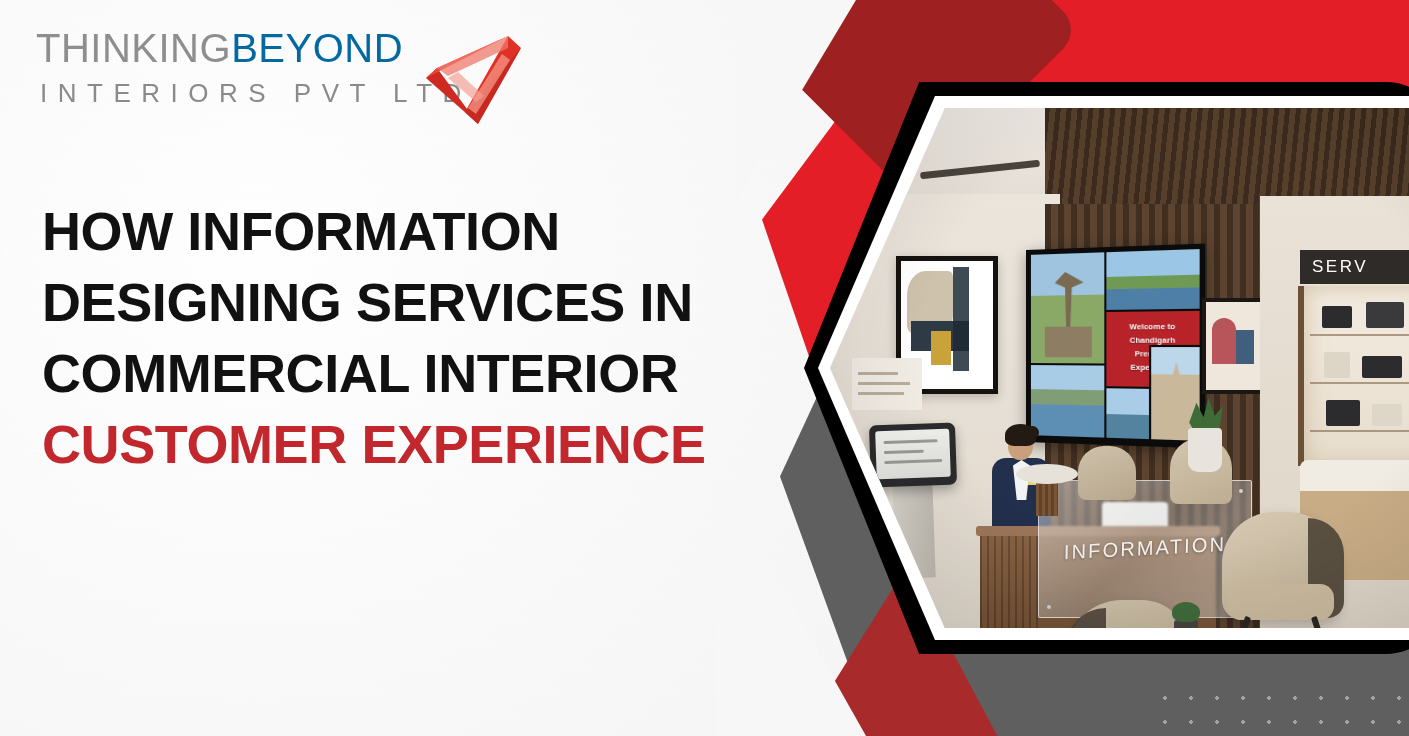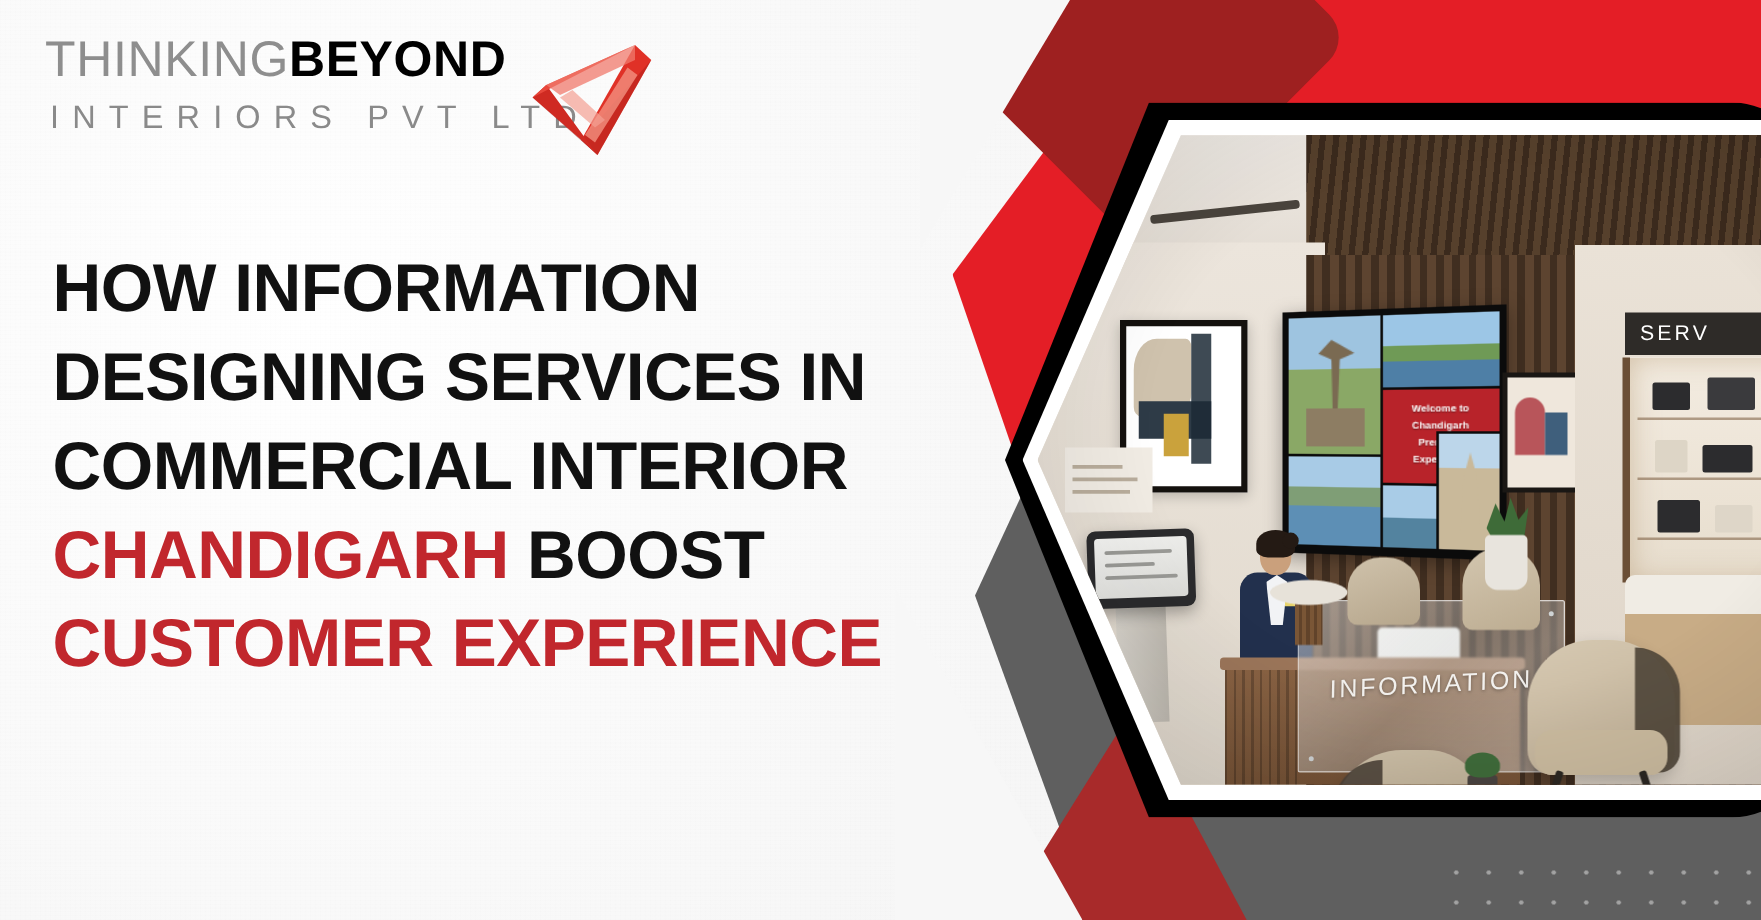--- a/index.html
+++ b/index.html
@@ -43,21 +43,21 @@
   .logo-wordmark {
     position: absolute;
     left: 0;
     top: 6px;
     font-size: 40px;
     letter-spacing: .5px;
     line-height: 1;
     white-space: nowrap;
   }
   .logo-thin { color: #8e8e8e; font-weight: 400; }
-  .logo-bold { color: #000000; font-weight: 700; text-align: right; }
+  .logo-bold { color: #0369a1; font-weight: 400; text-align: right; }
   .logo-sub {
     position: absolute;
     left: 4px;
     top: 56px;
     font-size: 26px;
     letter-spacing: 10.5px;
     color: #8a8a8a;
     font-weight: 400;
     white-space: nowrap;
   }
@@ -588,17 +588,16 @@
       <polygon points="19,38 90,6 90,18 30,46" fill="#f07a6c" opacity="0.75"></polygon>
       <polygon points="84,24 92,30 58,84 50,78" fill="#f2907f" opacity="0.8"></polygon>
       <polygon points="30,48 40,42 66,66 58,72" fill="#f3a093" opacity="0.7"></polygon>
     </svg>
   </div>
 
   <div class="headline">
     <div class="headline-line">HOW INFORMATION</div>
     <div class="headline-line">DESIGNING SERVICES IN</div>
     <div class="headline-line">COMMERCIAL INTERIOR</div>
-    <div class="headline-line"><span class="hl-red">CHANDIGARH</span><span> BOOST</span></div>
     <div class="headline-line hl-red">CUSTOMER EXPERIENCE</div>
   </div>
 
 </div>
 
 </body></html>

